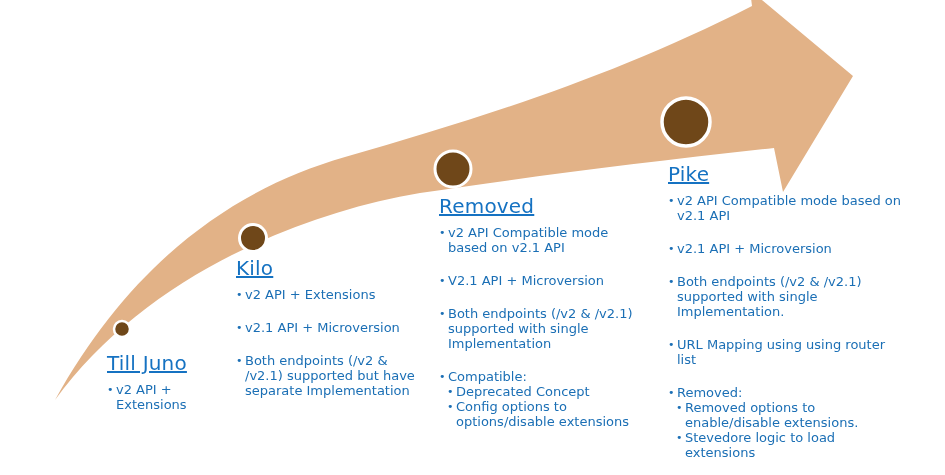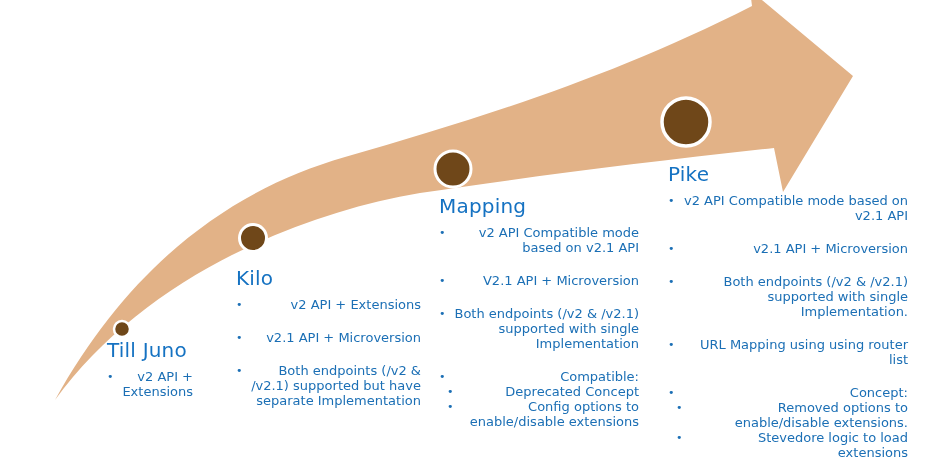--- a/index.html
+++ b/index.html
@@ -13,37 +13,38 @@
   html,body{margin:0;padding:0;background:#fff;}
   .canvas{
     position:relative;
     width:945px;height:475px;
     background:var(--bg);
     overflow:hidden;
     font-family:"DejaVu Sans","Liberation Sans",sans-serif;
   }
   .arrow-svg{position:absolute;left:0;top:0;width:945px;height:475px;}
   .block{position:absolute;}
-  .m-juno  {left:107px;top:337px;width:86px;}
-  .m-kilo  {left:236px;top:265px;width:185px;}
+  .m-juno  {left:107px;top:350px;width:86px;}
+  .m-kilo  {left:236px;top:255px;width:185px;}
   .m-newton{left:439px;top:193px;width:200px;}
   .m-pike  {left:668px;top:161px;width:240px;}
   .title{
     margin:0 0 6px 0;
     font-size:20px;line-height:26px;font-weight:normal;
     color:var(--heading);
     white-space:nowrap;
     letter-spacing:0.2px;
+    text-decoration:underline;
   }
   .bullets{font-size:13px;line-height:15px;color:var(--body);}
   .bullet-group{margin-bottom:18px;}
   .bullet-group:last-child{margin-bottom:0;}
   .bullet{display:flex;}
   .bullet .marker{flex:0 0 9px;width:9px;font-size:11px;line-height:15px;}
-  .bullet .btxt{flex:1 1 auto;text-align:right;}
+  .bullet .btxt{flex:1 1 auto;}
   .bullet.sub{margin-left:8px;}
 </style>
 </head>
 <body>
 
 <div class="canvas">
 
   <svg class="arrow-svg" viewBox="0 0 945 475" xmlns="http://www.w3.org/2000/svg" aria-hidden="true">
     <path d="M 55 400
              C 130 265 230 190 345 157
@@ -91,21 +92,21 @@
         <div class="bullet-group">
           <div class="bullet">
             <span class="marker">•</span>
             <span class="btxt">Both endpoints (/v2 &amp; /v2.1) supported but have separate Implementation</span>
           </div>
         </div>
       </div>
   </section>
 
   <section class="block m-newton">
-    <h2 class="title">Mapping</h2>
+    <h2 class="title">Removed</h2>
     <div class="bullets">
         <div class="bullet-group">
           <div class="bullet">
             <span class="marker">•</span>
             <span class="btxt">v2 API Compatible mode based on v2.1 API</span>
           </div>
         </div>
         <div class="bullet-group">
           <div class="bullet">
             <span class="marker">•</span>
@@ -122,21 +123,21 @@
           <div class="bullet">
             <span class="marker">•</span>
             <span class="btxt">Compatible:</span>
           </div>
           <div class="bullet sub">
             <span class="marker">•</span>
             <span class="btxt">Deprecated Concept</span>
           </div>
           <div class="bullet sub">
             <span class="marker">•</span>
-            <span class="btxt">Config options to enable/disable extensions</span>
+            <span class="btxt">Config options to options/disable extensions</span>
           </div>
         </div>
       </div>
   </section>
 
   <section class="block m-pike">
     <h2 class="title">Pike</h2>
     <div class="bullets">
         <div class="bullet-group">
           <div class="bullet">
@@ -158,21 +159,21 @@
         </div>
         <div class="bullet-group">
           <div class="bullet">
             <span class="marker">•</span>
             <span class="btxt">URL Mapping using using router list</span>
           </div>
         </div>
         <div class="bullet-group">
           <div class="bullet">
             <span class="marker">•</span>
-            <span class="btxt">Concept:</span>
+            <span class="btxt">Removed:</span>
           </div>
           <div class="bullet sub">
             <span class="marker">•</span>
             <span class="btxt">Removed options to enable/disable extensions.</span>
           </div>
           <div class="bullet sub">
             <span class="marker">•</span>
             <span class="btxt">Stevedore logic to load extensions</span>
           </div>
         </div>

